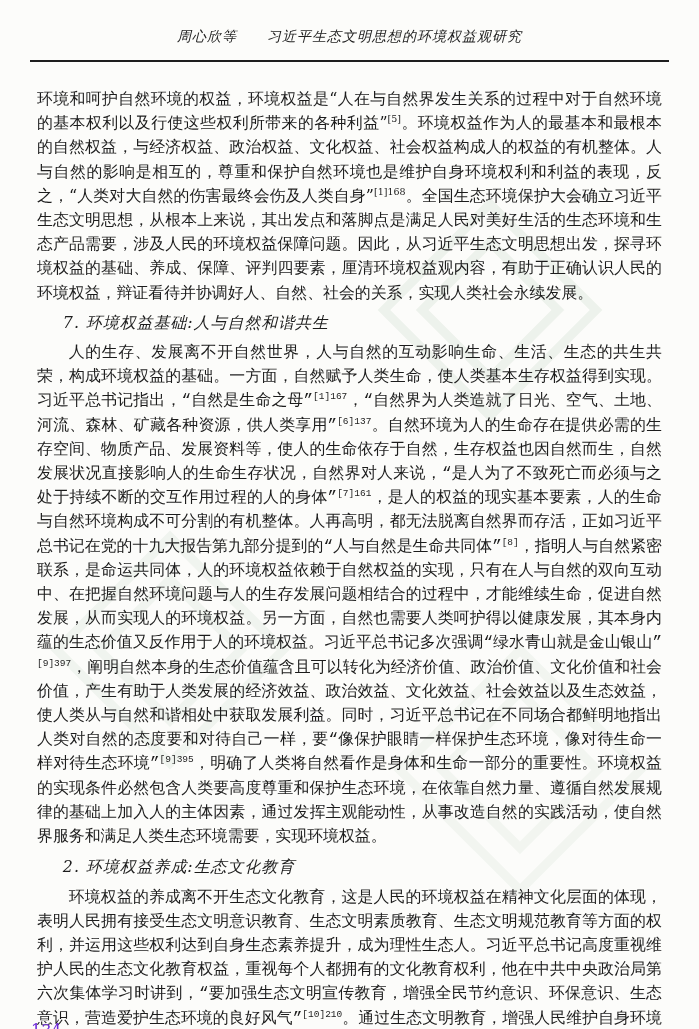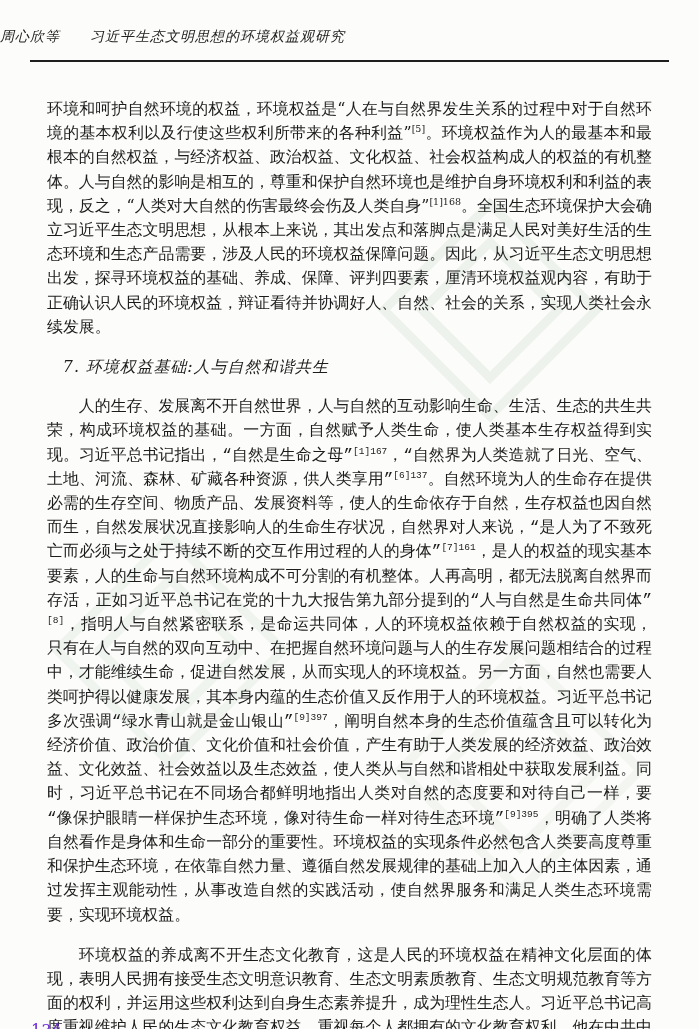--- a/index.html
+++ b/index.html
@@ -22,21 +22,21 @@
     inset: 0;
     z-index: 0;
     pointer-events: none;
   }
   .page-header {
     position: absolute;
     top: 28px;
     left: 0;
     right: 0;
     z-index: 1;
-    text-align: left;
+    text-align: center;
     font-style: italic;
     font-size: 14px;
     letter-spacing: 1px;
     color: #222;
   }
   .page-header .author {
     margin-right: 30px;
   }
   .header-rule {
     position: absolute;
@@ -51,21 +51,21 @@
     top: 81px;
     left: 31px;
     width: 637px;
     z-index: 1;
     font-size: 15.9px;
     line-height: 24.2px;
     text-align: justify;
     text-justify: inter-ideograph;
   }
   .article-body p {
-    margin: 16px;
+    margin: 6px;
   }
   .article-body p.indent {
     text-indent: 2em;
     font-family: Liberation Mono, monospace;
   }
   .article-body p.heading {
     text-indent: 2em;
     font-style: italic;
     font-weight: 500;
     margin: 3px 0 3px 0;
@@ -110,18 +110,19 @@
   <div class="page-header">
     <span class="author">周心欣等</span><span>习近平生态文明思想的环境权益观研究</span>
   </div>
 
   <div class="header-rule"></div>
 
   <div class="article-body">
       <p class="para">环境和呵护自然环境的权益，环境权益是“人在与自然界发生关系的过程中对于自然环境的基本权利以及行使这些权利所带来的各种利益”<sup>[5]</sup>。环境权益作为人的最基本和最根本的自然权益，与经济权益、政治权益、文化权益、社会权益构成人的权益的有机整体。人与自然的影响是相互的，尊重和保护自然环境也是维护自身环境权利和利益的表现，反之，“人类对大自然的伤害最终会伤及人类自身”<sup>[1]168</sup>。全国生态环境保护大会确立习近平生态文明思想，从根本上来说，其出发点和落脚点是满足人民对美好生活的生态环境和生态产品需要，涉及人民的环境权益保障问题。因此，从习近平生态文明思想出发，探寻环境权益的基础、养成、保障、评判四要素，厘清环境权益观内容，有助于正确认识人民的环境权益，辩证看待并协调好人、自然、社会的关系，实现人类社会永续发展。</p>
       <p class="heading">7. 环境权益基础:人与自然和谐共生</p>
       <p class="para indent">人的生存、发展离不开自然世界，人与自然的互动影响生命、生活、生态的共生共荣，构成环境权益的基础。一方面，自然赋予人类生命，使人类基本生存权益得到实现。习近平总书记指出，“自然是生命之母”<sup>[1]167</sup>，“自然界为人类造就了日光、空气、土地、河流、森林、矿藏各种资源，供人类享用”<sup>[6]137</sup>。自然环境为人的生命存在提供必需的生存空间、物质产品、发展资料等，使人的生命依存于自然，生存权益也因自然而生，自然发展状况直接影响人的生命生存状况，自然界对人来说，“是人为了不致死亡而必须与之处于持续不断的交互作用过程的人的身体”<sup>[7]161</sup>，是人的权益的现实基本要素，人的生命与自然环境构成不可分割的有机整体。人再高明，都无法脱离自然界而存活，正如习近平总书记在党的十九大报告第九部分提到的“人与自然是生命共同体”<sup>[8]</sup>，指明人与自然紧密联系，是命运共同体，人的环境权益依赖于自然权益的实现，只有在人与自然的双向互动中、在把握自然环境问题与人的生存发展问题相结合的过程中，才能维续生命，促进自然发展，从而实现人的环境权益。另一方面，自然也需要人类呵护得以健康发展，其本身内蕴的生态价值又反作用于人的环境权益。习近平总书记多次强调“绿水青山就是金山银山”<sup>[9]397</sup>，阐明自然本身的生态价值蕴含且可以转化为经济价值、政治价值、文化价值和社会价值，产生有助于人类发展的经济效益、政治效益、文化效益、社会效益以及生态效益，使人类从与自然和谐相处中获取发展利益。同时，习近平总书记在不同场合都鲜明地指出人类对自然的态度要和对待自己一样，要“像保护眼睛一样保护生态环境，像对待生命一样对待生态环境”<sup>[9]395</sup>，明确了人类将自然看作是身体和生命一部分的重要性。环境权益的实现条件必然包含人类要高度尊重和保护生态环境，在依靠自然力量、遵循自然发展规律的基础上加入人的主体因素，通过发挥主观能动性，从事改造自然的实践活动，使自然界服务和满足人类生态环境需要，实现环境权益。</p>
+      <p class="heading">2. 环境权益养成:生态文化教育</p>
       <p class="para indent">环境权益的养成离不开生态文化教育，这是人民的环境权益在精神文化层面的体现，表明人民拥有接受生态文明意识教育、生态文明素质教育、生态文明规范教育等方面的权利，并运用这些权利达到自身生态素养提升，成为理性生态人。习近平总书记高度重视维护人民的生态文化教育权益，重视每个人都拥有的文化教育权利，他在中共中央政治局第六次集体学习时讲到，“要加强生态文明宣传教育，增强全民节约意识、环保意识、生态意识，营造爱护生态环境的良好风气”<sup>[10]210</sup>。通过生态文明教育，增强人民维护自身环境权益的意识，在接受教育的过程中获取知识</p>
     </div>
 
   <div class="page-number">134</div>
 
 </div>
 
 </body></html>

